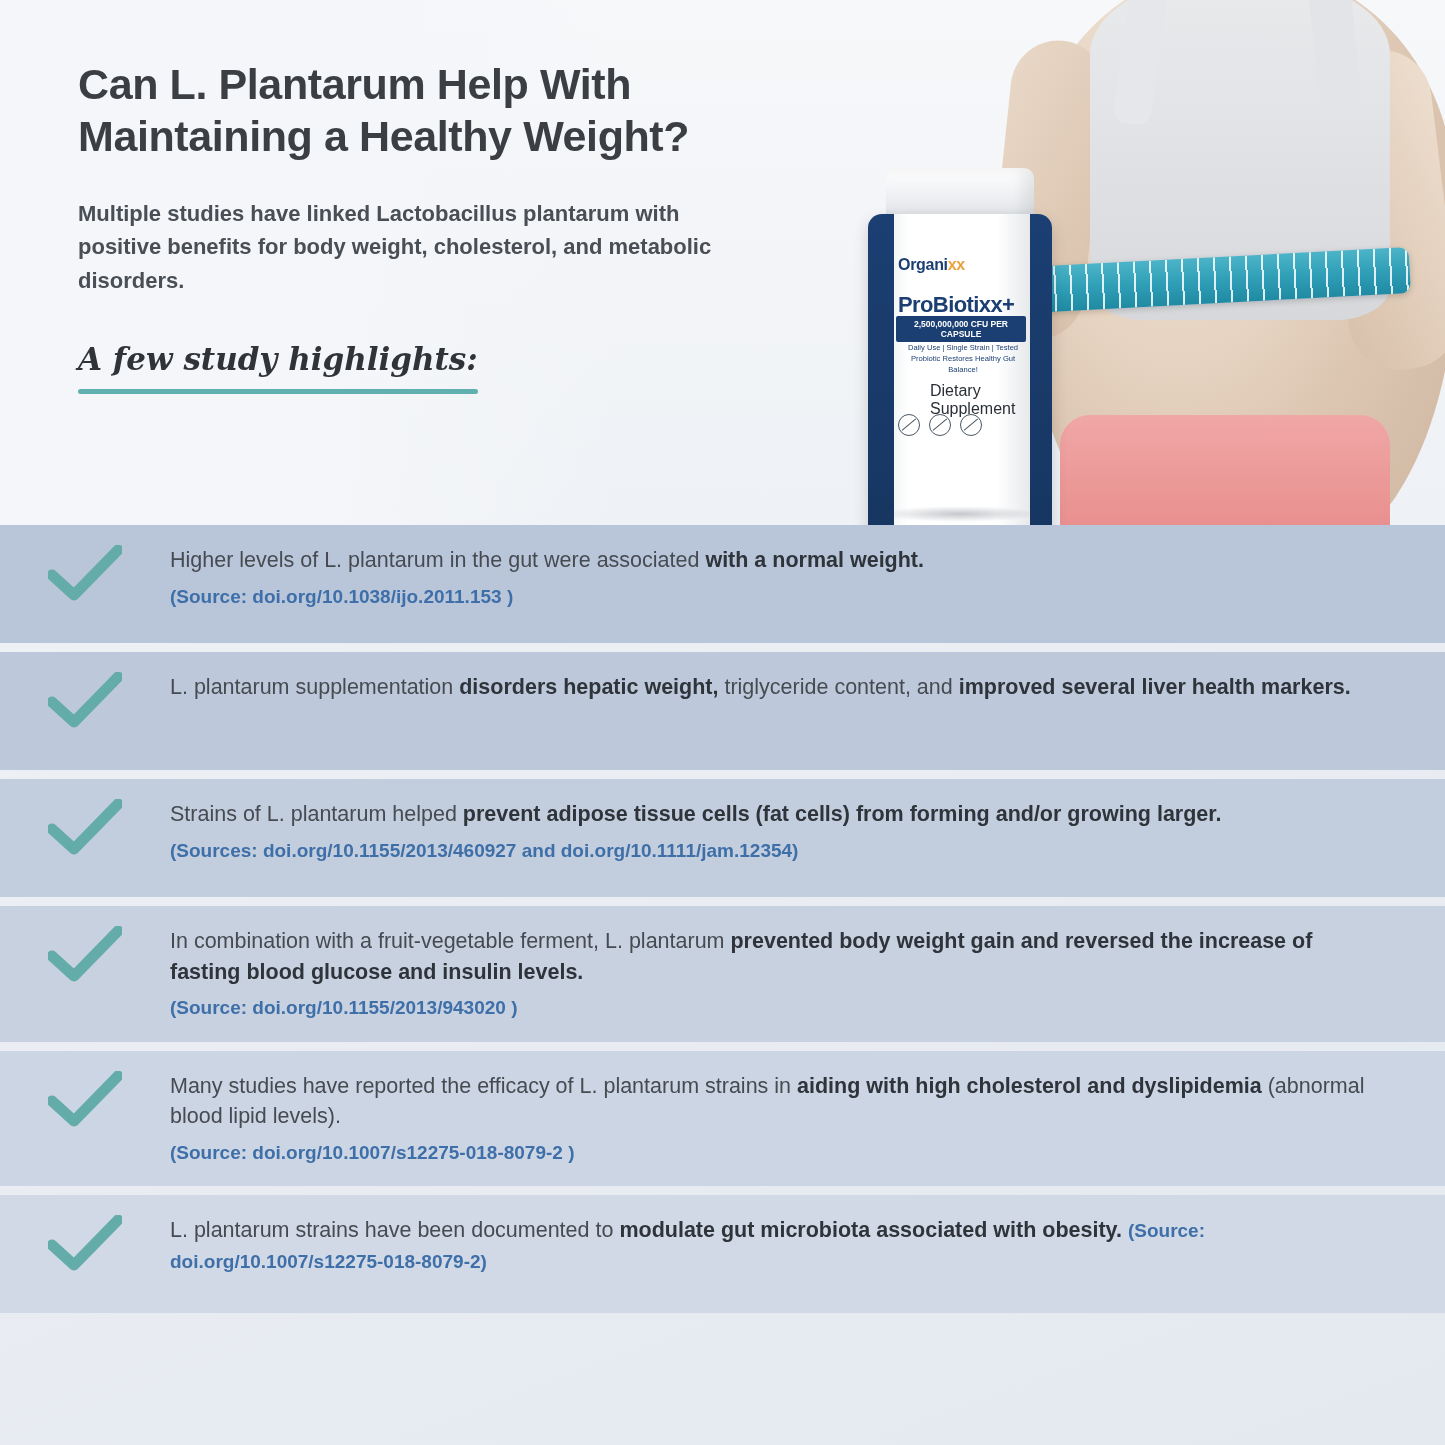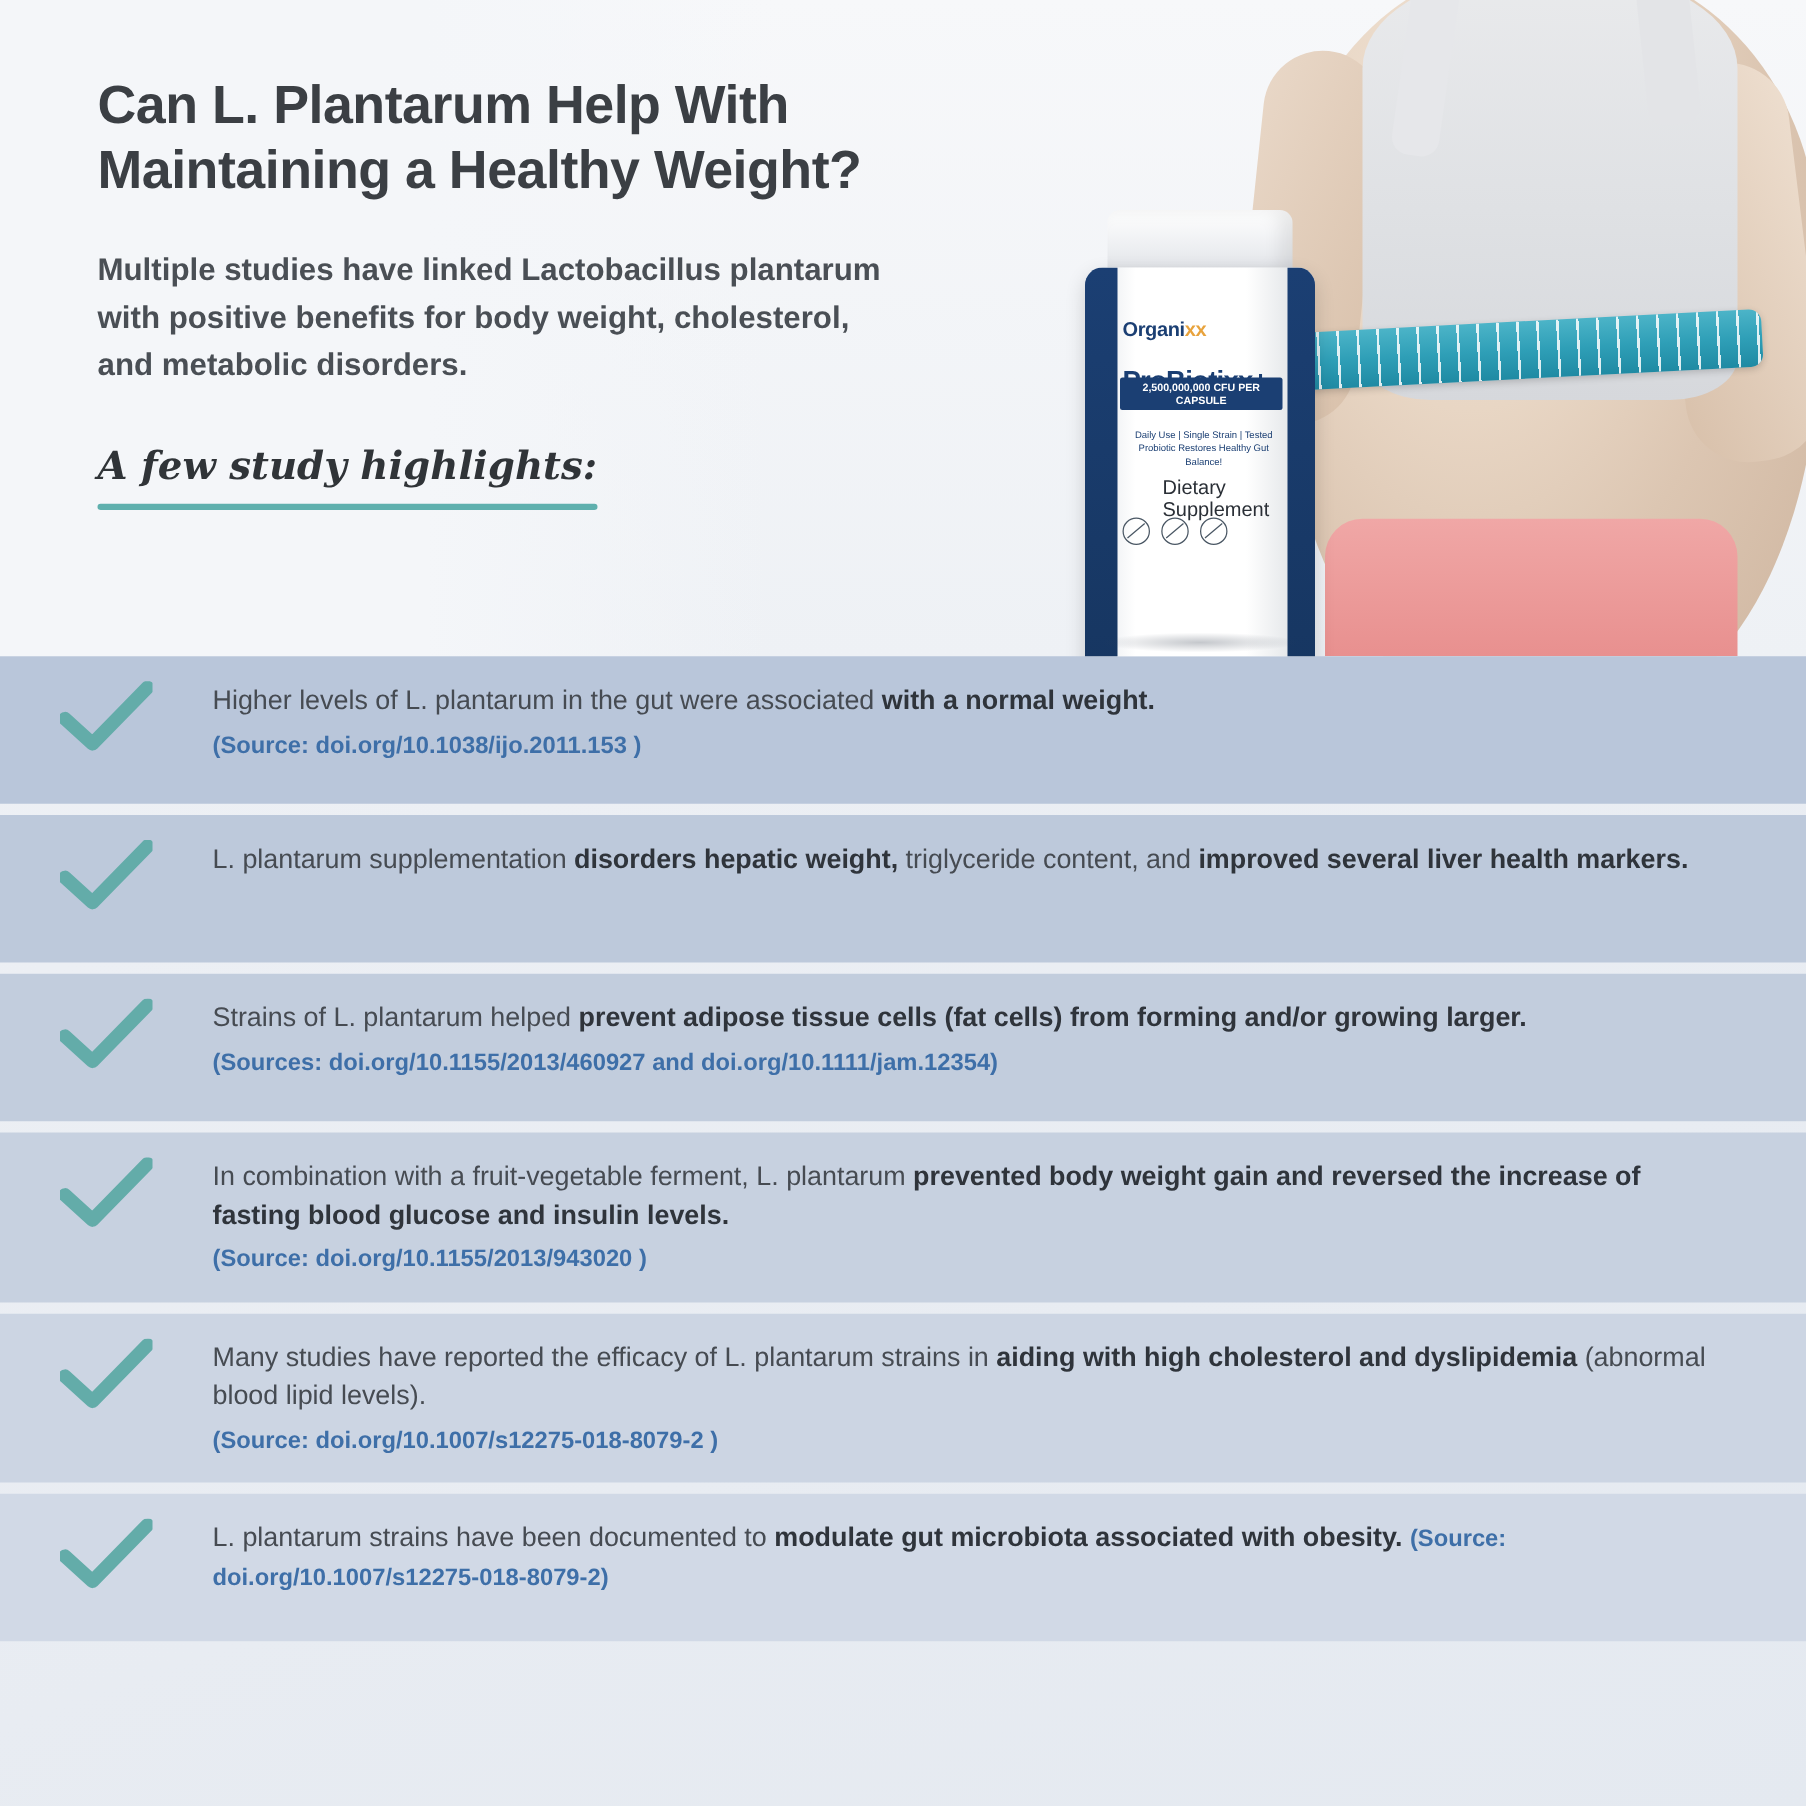--- a/index.html
+++ b/index.html
@@ -42,21 +42,21 @@
   .headline {
     font-size: 43px;
     line-height: 1.22;
     font-weight: bold;
     color: #3b3f44;
     letter-spacing: -0.4px;
     margin: 0 0 34px 0;
   }
 
   .subhead {
-    font-size: 25px;
+    font-size: 22px;
     line-height: 1.52;
     font-weight: bold;
     color: #4a4f55;
     margin: 0 0 44px 0;
     width: 640px;
   }
 
   .script-line {
     font-family: "DejaVu Serif", serif;
     font-style: italic;
@@ -241,21 +241,21 @@
     left: 30px;
     top: 78px;
     font-size: 22px;
     font-weight: bold;
     color: #1b3f73;
     letter-spacing: -0.6px;
   }
   .cfu {
     position: absolute;
     left: 28px;
-    top: 88px;
+    top: 102px;
     width: 130px;
     background: #1b3f73;
     color: #ffffff;
     font-size: 8.5px;
     font-weight: bold;
     text-align: center;
     padding: 3px 0;
     border-radius: 2px;
   }
   .claims {

